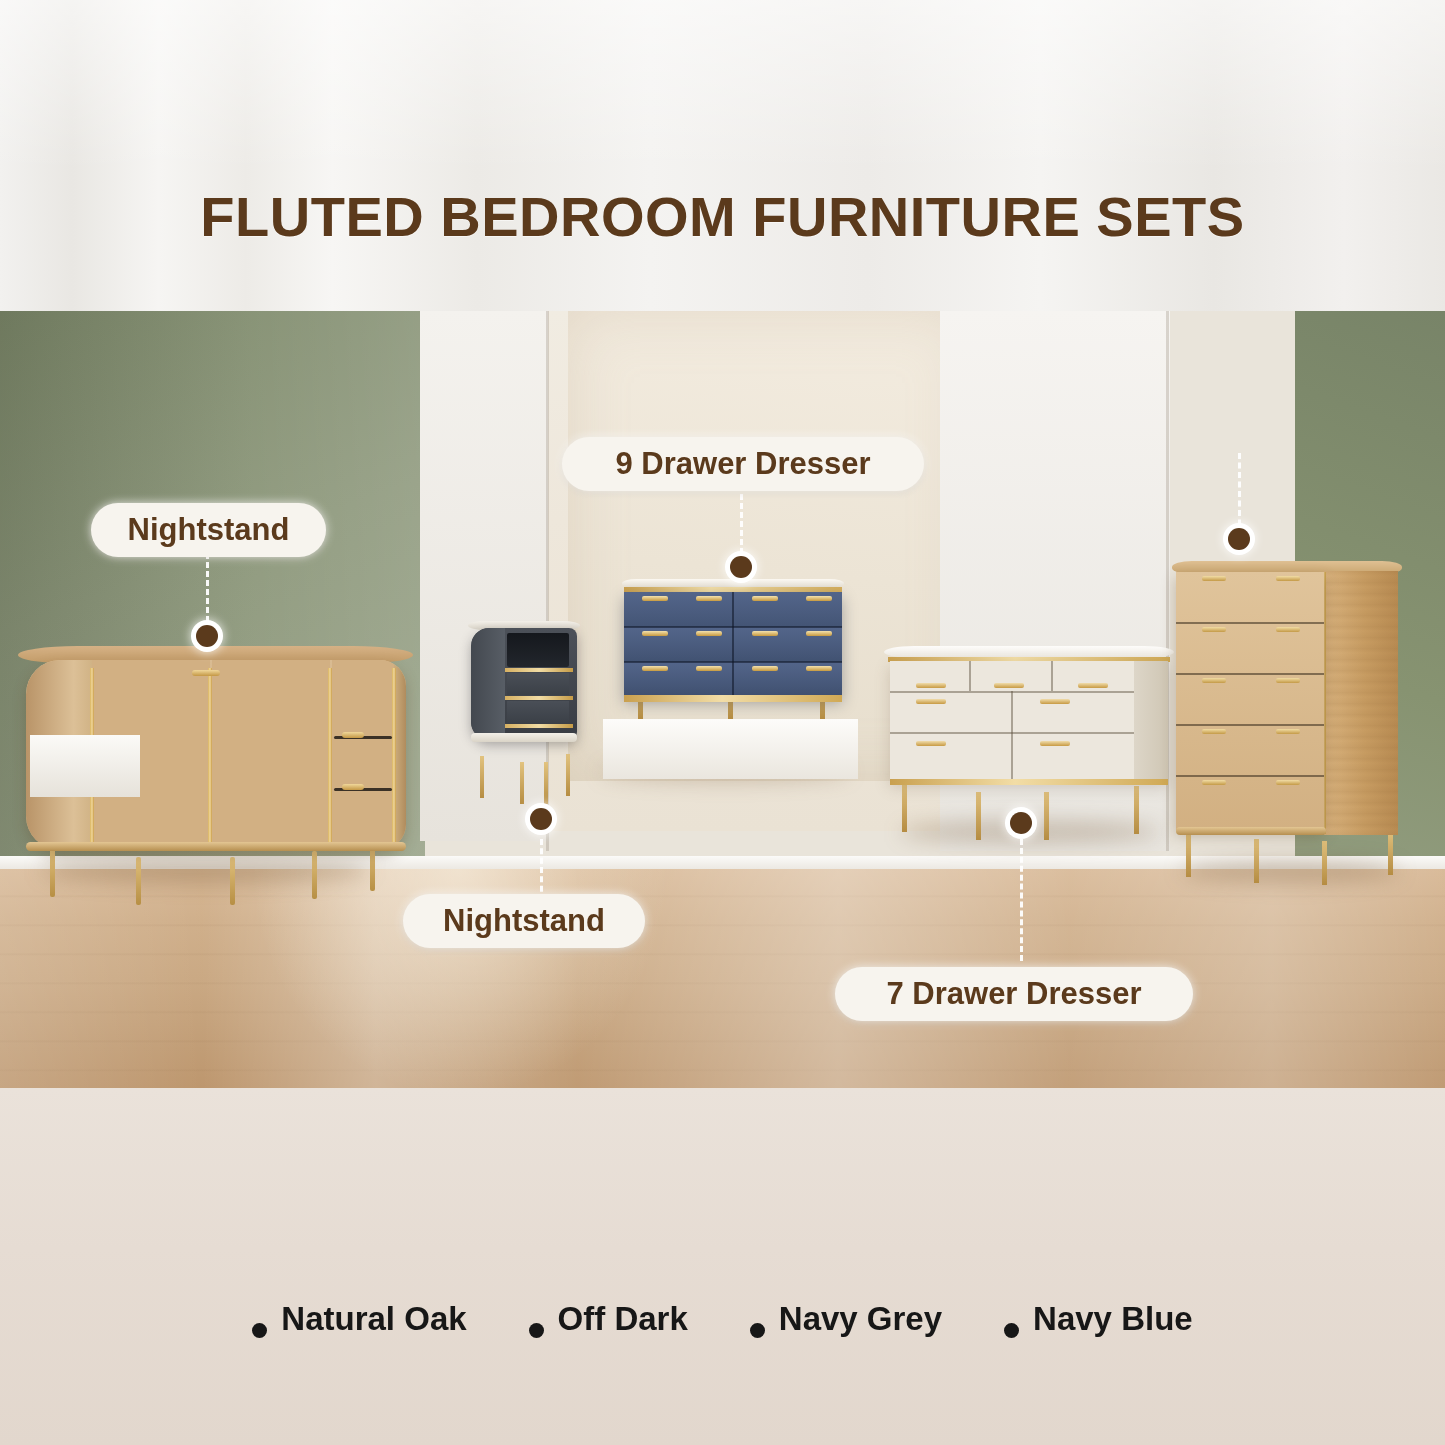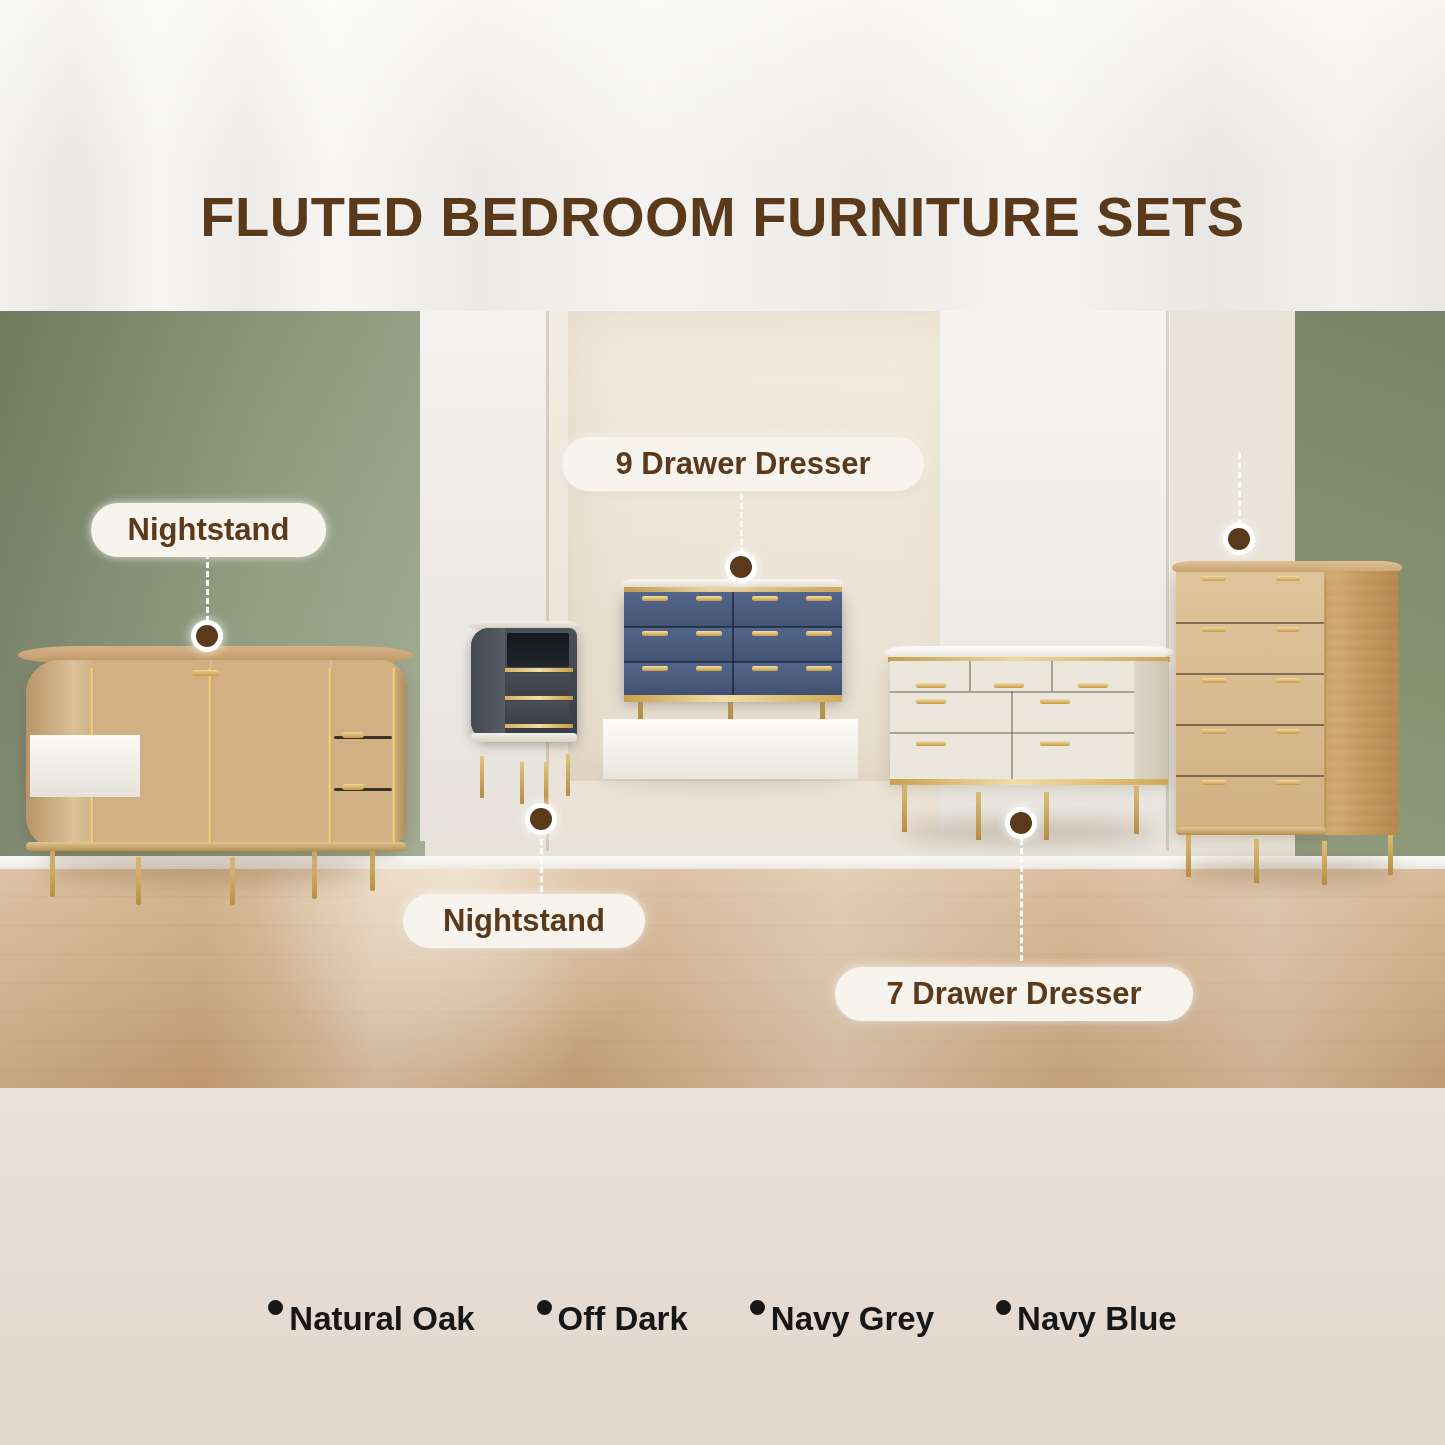--- a/index.html
+++ b/index.html
@@ -217,21 +217,21 @@
   }
   .bottom-title{
     position:absolute;left:0;top:1206px;width:1445px;text-align:center;
     font-size:44px;font-weight:bold;color:#5B3A1C;letter-spacing:.3px;
     text-shadow:0 1px 0 rgba(255,255,255,.45);white-space:nowrap;
   }
   .colors-row{
     position:absolute;left:0;top:1300px;width:1445px;
     display:flex;align-items:center;justify-content:center;gap:62px;
   }
-  .color-item{display:flex;align-items:flex-start;gap:6px;
+  .color-item{display:flex;align-items:flex-end;gap:14px;
     font-size:33px;font-weight:bold;color:#171717;white-space:nowrap;}
   .bullet{width:15px;height:15px;border-radius:50%;background:#171717;flex:0 0 auto;}
 </style>
 </head>
 <body>
 
 <div class="canvas">
 
   <div class="header-band"></div>
   <div class="main-title">FLUTED BEDROOM FURNITURE SETS</div>

